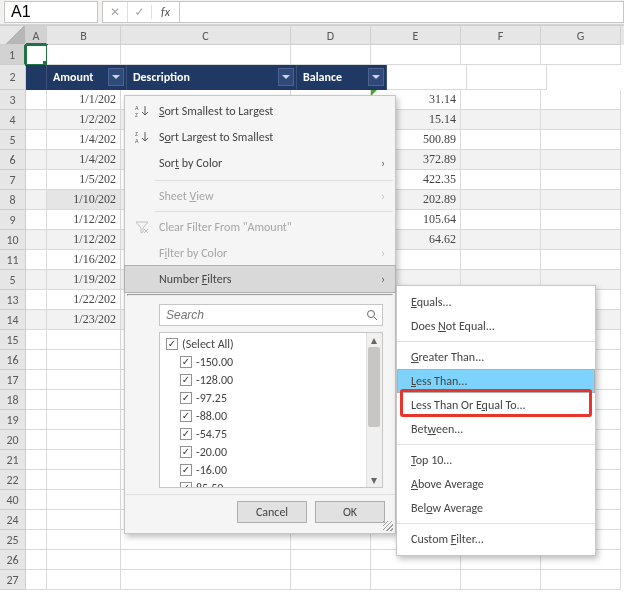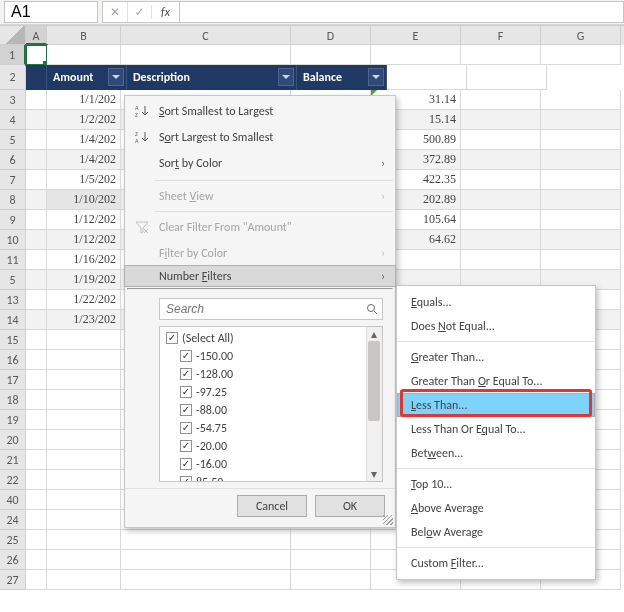--- a/index.html
+++ b/index.html
@@ -51,21 +51,21 @@
   .menu { position:absolute; left:124px; top:95px; width:272px; background:#f5f5f5; border:1px solid #c8c6c4; box-shadow:2px 3px 6px rgba(0,0,0,.25); font-size:12px; color:#444; }
   .menu .section { padding:2px 0; }
   .menu-item { display:flex; align-items:center; height:26px; padding:0 10px 0 8px; gap:8px; position:relative; cursor:default; }
   .menu-item.disabled { color:#a6a6a6; }
   .menu-item .ico { width:18px; display:flex; align-items:center; justify-content:center; color:#595959; }
   .menu-item.disabled .ico { color:#c0c0c0; }
   .menu-item .chev { margin-left:auto; color:#595959; }
   .menu-item.disabled .chev { color:#c0c0c0; }
   .menu-item .lbl u { text-decoration: underline; }
   .menu-sep { height:1px; background:#e1dfdd; margin:2px 2px 2px 30px; }
-  .menu-item.hl { background:#d9d9d9; border:1px solid #b0b0b0; height:22px; margin:-1px; }
+  .menu-item.hl { background:#d9d9d9; border:1px solid #b0b0b0; height:28px; margin:-1px; }
   .menu .search-wrap { padding:6px 12px 4px 34px; }
   .search-box { display:flex; align-items:center; border:1px solid #c8c6c4; background:#fff; height:22px; padding:0 4px 0 6px; }
   .search-box input { flex:1; border:none; outline:none; font-size:12px; font-style:italic; color:#888; background:transparent; }
   .search-box .mag { color:#666; }
   .checklist-wrap { margin:2px 12px 6px 34px; border:1px solid #c8c6c4; background:#fff; height:156px; position:relative; overflow:hidden; }
   .checklist { overflow-y:hidden; height:100%; padding:2px 0; }
   .chk-item { display:flex; align-items:center; height:18px; padding-left:6px; gap:4px; }
   .chk { width:12px; height:12px; border:1px solid #939393; display:flex; align-items:center; justify-content:center; font-size:10px; line-height:10px; color:#333; background:#fff; }
   .scroll-track { position:absolute; right:0; top:0; width:16px; height:100%; background:#f0f0f0; border-left:1px solid #e1dfdd; }
   .scroll-thumb { position:absolute; right:2px; top:14px; width:12px; height:80px; background:#c8c6c4; border-radius:2px; }
@@ -517,21 +517,20 @@
     <div class="btn">OK</div>
   </div>
   <div class="resize-grip"></div>
 </div>
 
 <div class="submenu">
   <div class="sitem"><u>E</u>quals...</div>
   <div class="sitem">Does <u>N</u>ot Equal...</div>
   <div class="ssep"></div>
   <div class="sitem"><u>G</u>reater Than...</div>
-  <div class="sitem">Greater Than <u>O</u>r Equal To...</div>
   <div class="sitem hl"><u>L</u>ess Than...</div>
   <div class="sitem">Less Than Or E<u>q</u>ual To...</div>
   <div class="sitem">Bet<u>w</u>een...</div>
   <div class="ssep"></div>
   <div class="sitem"><u>T</u>op 10...</div>
   <div class="sitem"><u>A</u>bove Average</div>
   <div class="sitem">Bel<u>o</u>w Average</div>
   <div class="ssep"></div>
   <div class="sitem">Custom <u>F</u>ilter...</div>
 </div>

